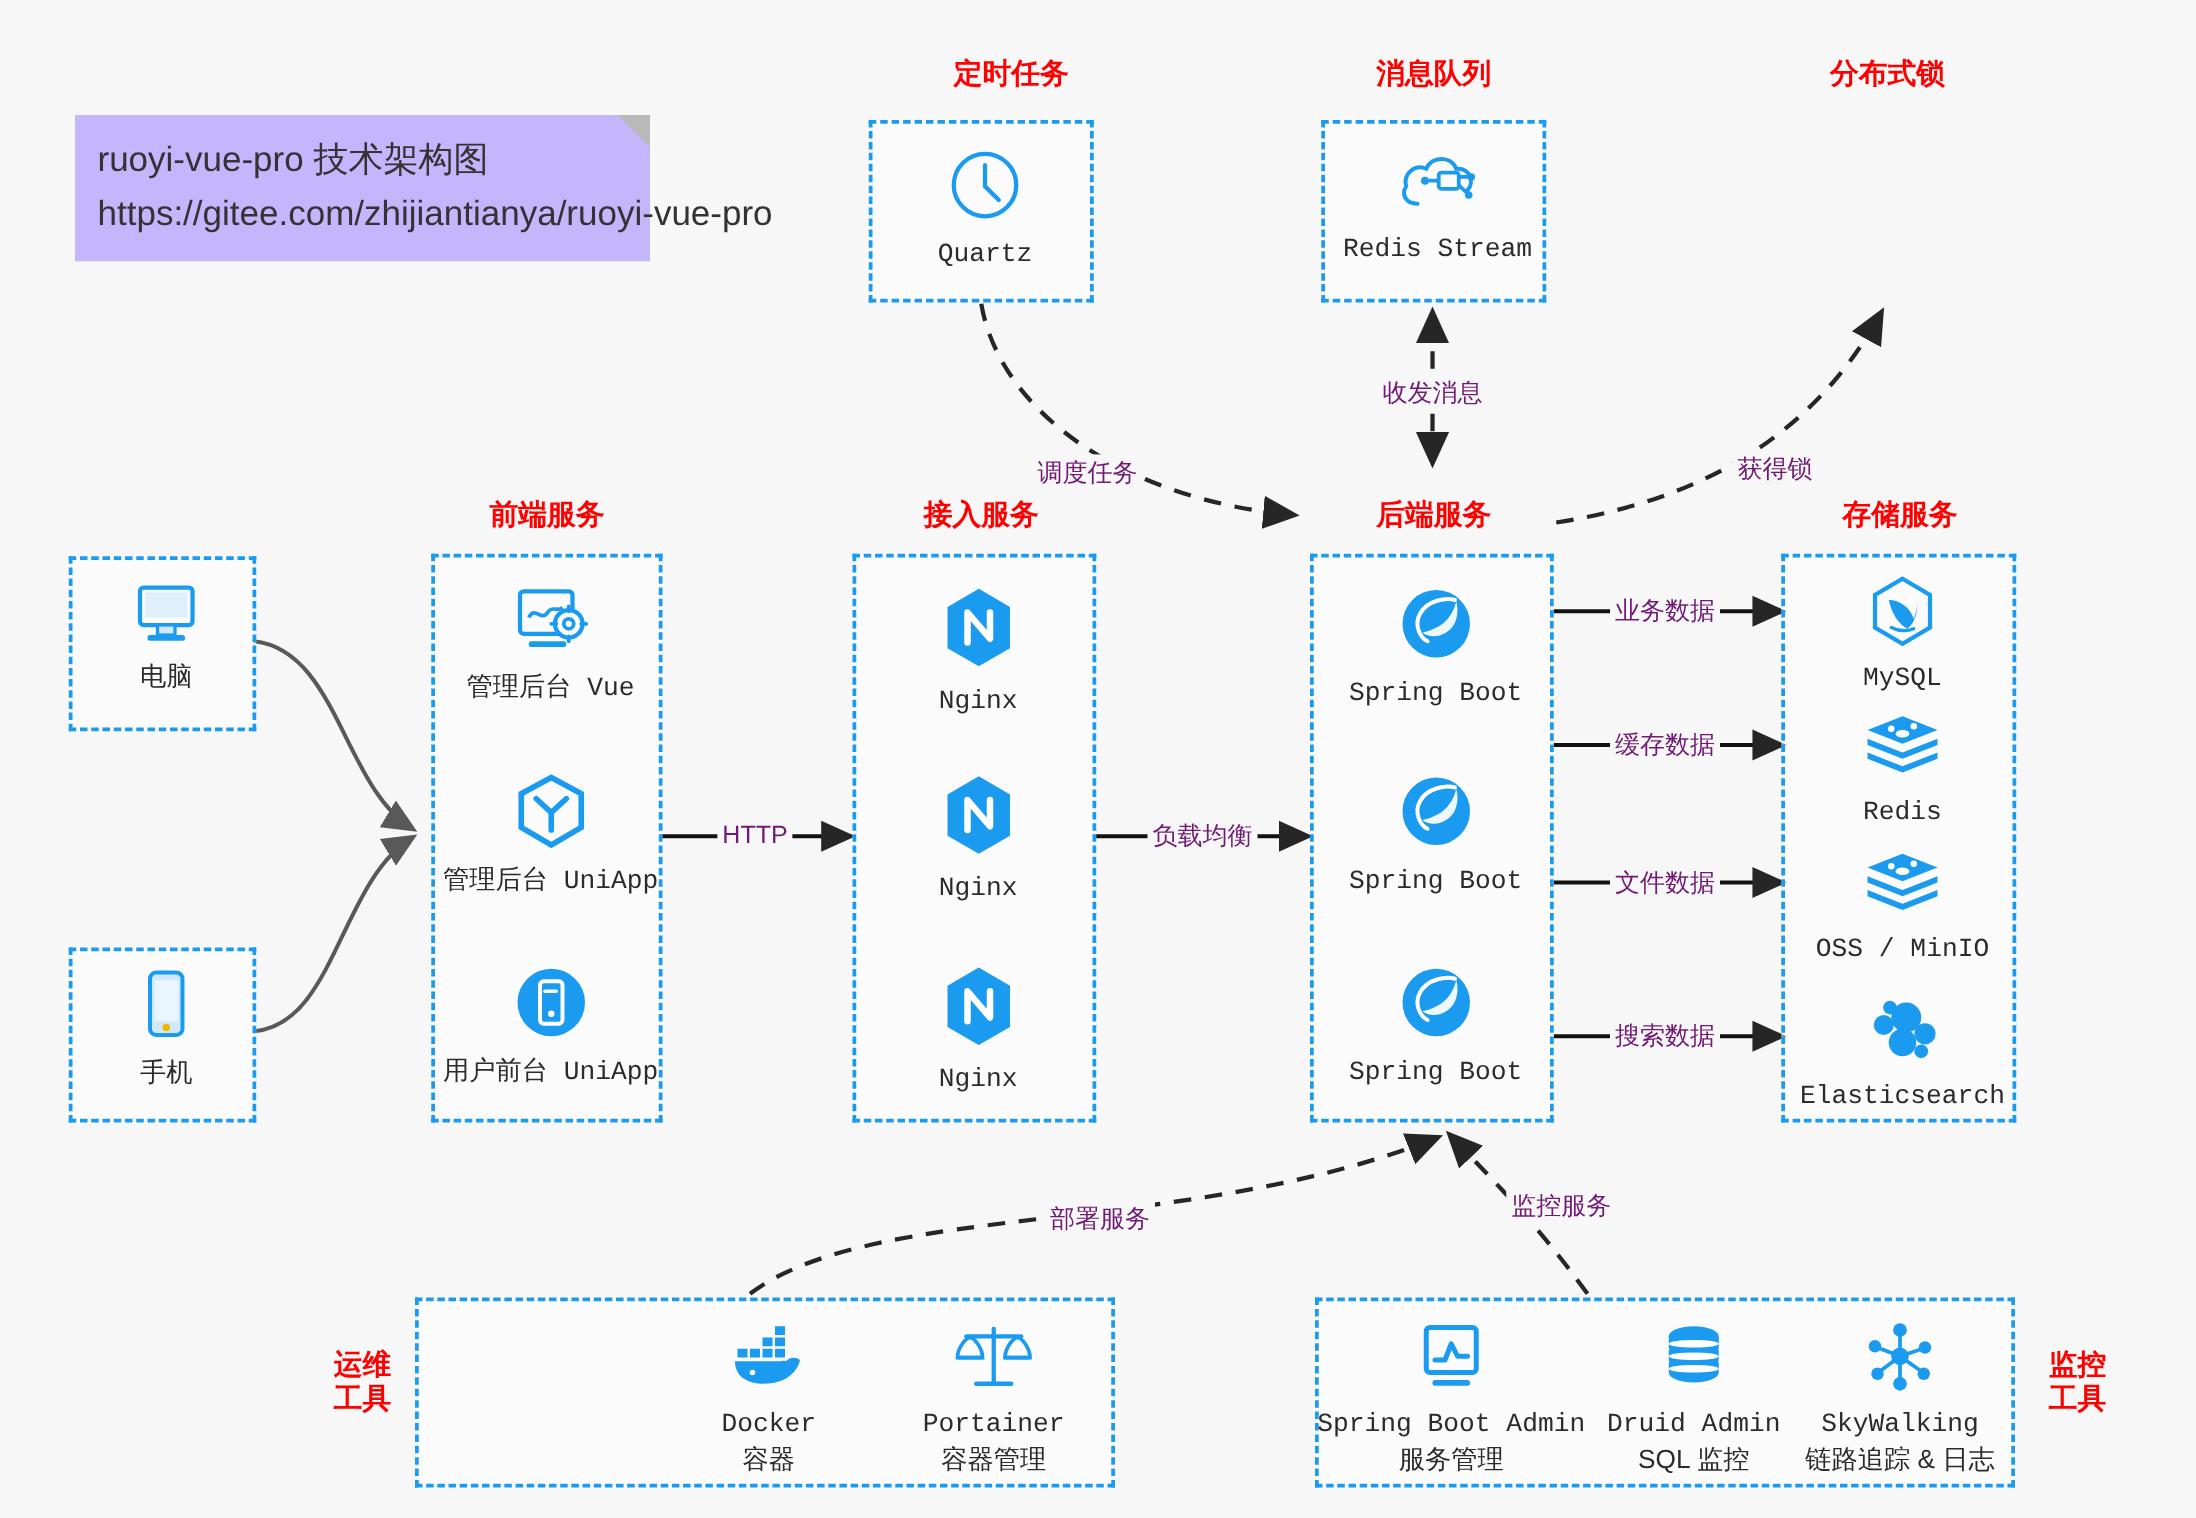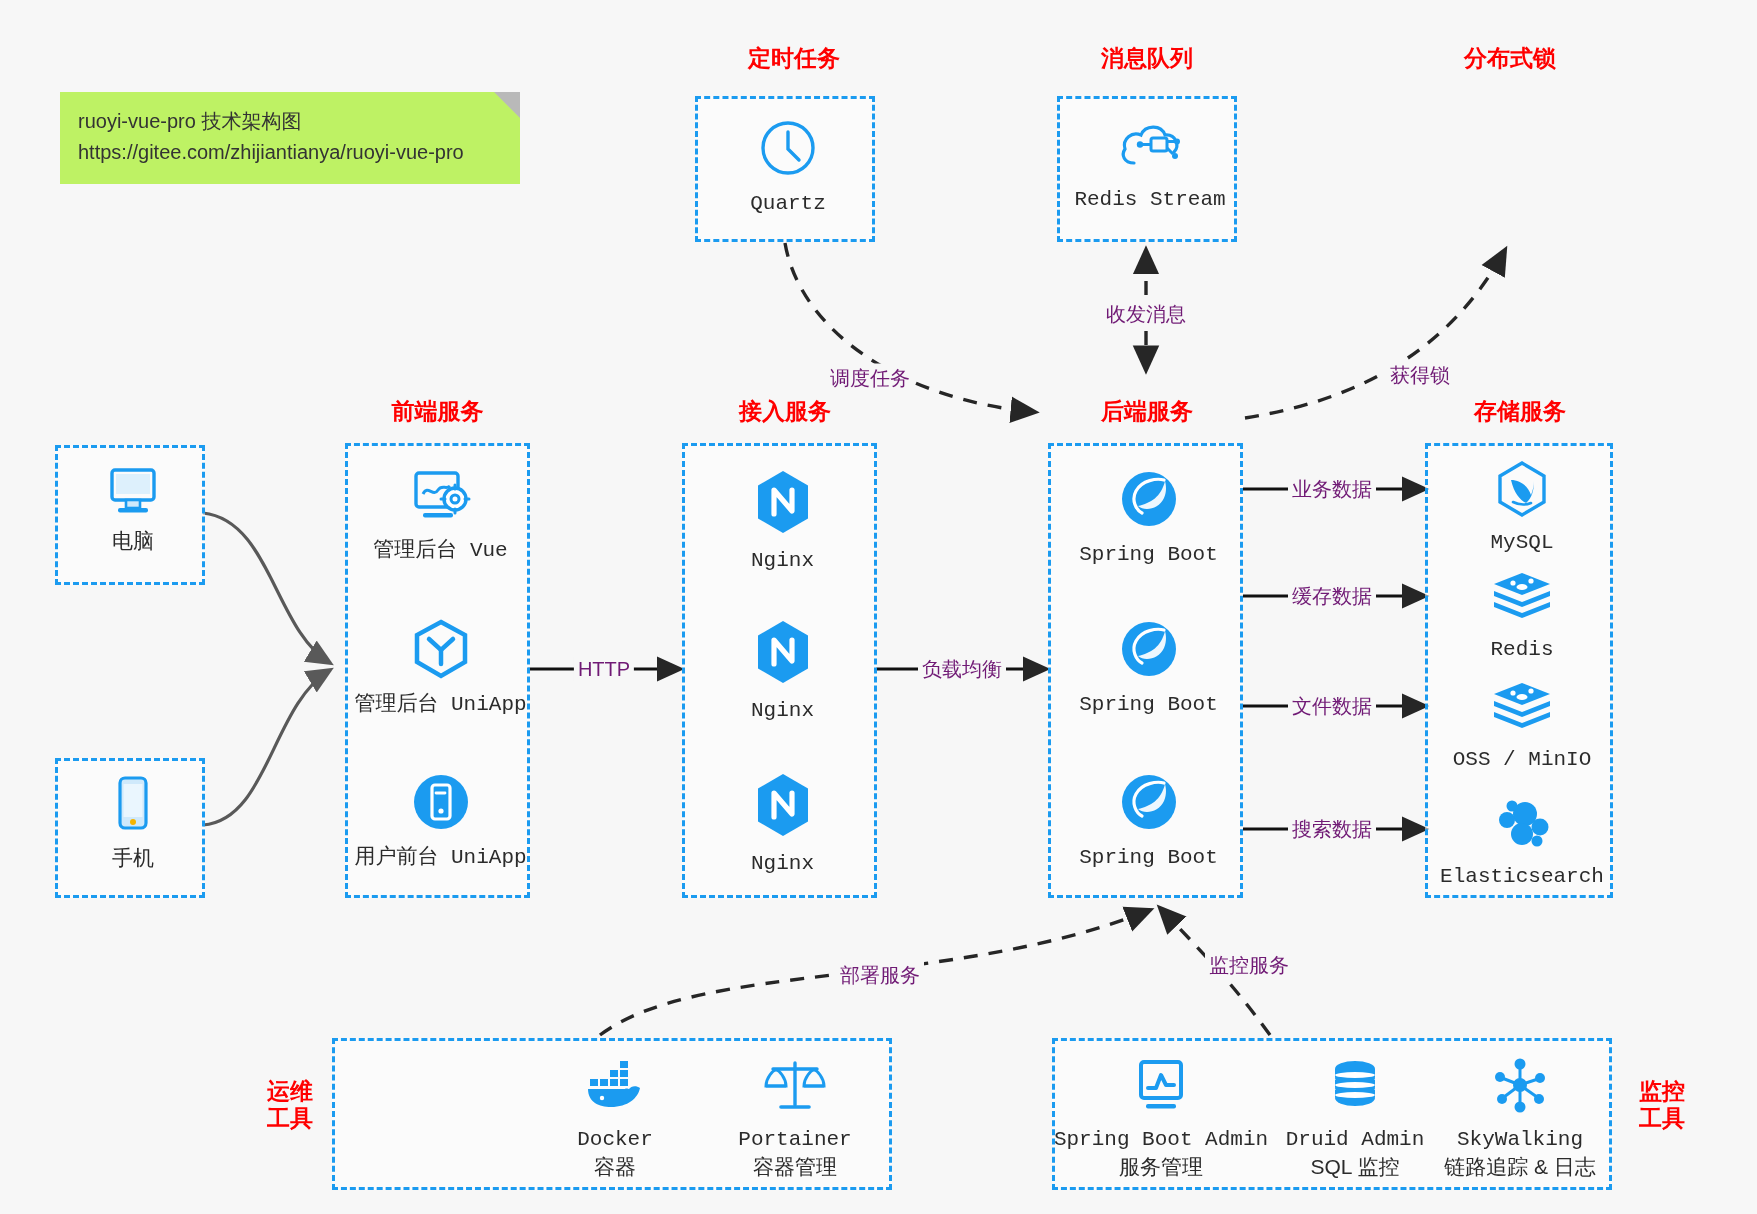--- a/index.html
+++ b/index.html
@@ -11,24 +11,24 @@
     position: relative;
     font-family: "Liberation Sans", "DejaVu Sans", sans-serif;
     overflow: hidden;
   }
   #canvas { position: absolute; inset: 0; }
   svg.edges { position: absolute; left: 0; top: 0; width: 1757px; height: 1214px; pointer-events: none; }
 
   
   .note {
     position: absolute;
-    background: #bef264;
+    background: #c4b5fd;
     padding: 14px 18px 16px 18px;
     box-sizing: border-box;
-    font-size: 20px;
+    font-size: 28px;
     color: #333;
     line-height: 1.55;
     white-space: nowrap;
   }
   .note .fold {
     position: absolute; right: 0; top: 0;
     width: 0; height: 0;
     border-left: 26px solid transparent;
     border-top: 26px solid #b9b9b9;
   }
@@ -140,21 +140,21 @@
   <div class="elabel" style="left:1332px; top:829px;">搜索数据</div>
   <div class="elabel" style="left:880px;  top:975px;">部署服务</div>
   <div class="elabel" style="left:1249px; top:965px;">监控服务</div>
 
   <div class="note" style="left:60px; top:92px; width:460px;">
     <div class="fold"></div>
     <div>ruoyi-vue-pro 技术架构图</div>
     <div>https://gitee.com/zhijiantianya/ruoyi-vue-pro</div>
   </div>
 
-  <div class="gtitle" style="left:699px; top:45px; width:190px;">定时任务</div>
+  <div class="gtitle" style="left:714px; top:45px; width:190px;">定时任务</div>
   <div class="gbox" style="left:695px; top:96px; width:180px; height:146px;">
     <div class="cell" style="left:0; top:18px; width:180px;">
       <span class="ico">
         <svg width="62" height="62" viewBox="0 0 62 62">
           <circle cx="31" cy="31" r="25" fill="none" stroke="#1b9bf0" stroke-width="3.4"></circle>
           <path d="M31 15 L31 32 L42 43" fill="none" stroke="#1b9bf0" stroke-width="3.4" stroke-linecap="round"></path>
         </svg>
       </span>
       <span class="cap">Quartz</span>
     </div>

